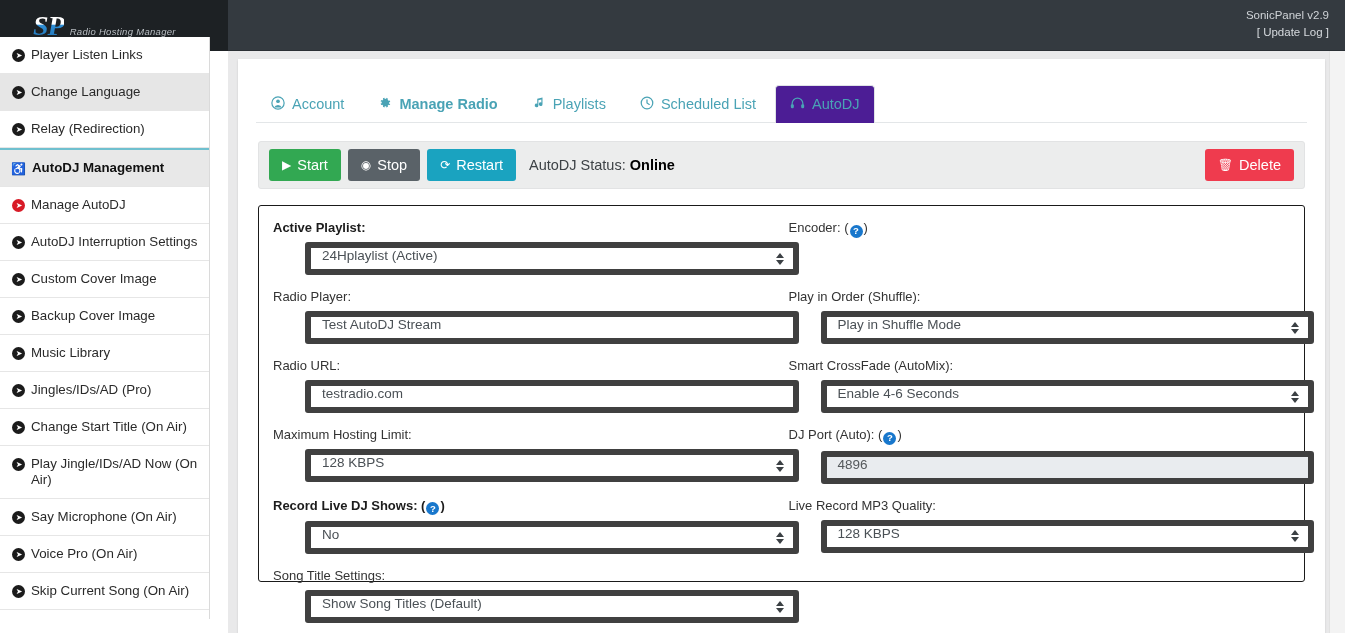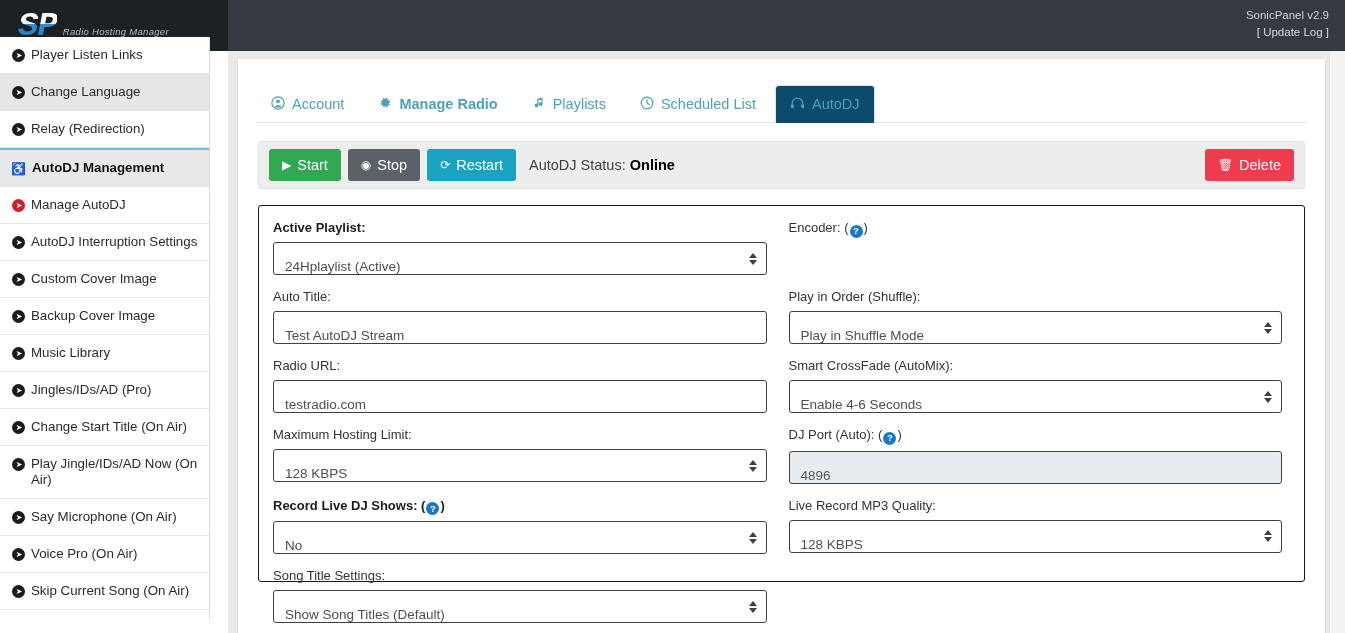--- a/index.html
+++ b/index.html
@@ -19,27 +19,28 @@
     border-bottom: 1px solid #2b3035;
   }
   #logo-area {
     position: absolute; left: 0; top: 0;
     width: 228px; height: 51px;
     background: #1d2124;
     display: flex; align-items: center;
   }
   #logo-wrap { display:flex; align-items: baseline; padding-left: 18px; }
   #logo-sp {
-    font-family: Liberation Mono, monospace;
+    font-family: Liberation Serif, serif;
     font-weight: bold; font-style: italic;
-    font-size: 34px; letter-spacing: -1px;
+    font-size: 28px; letter-spacing: -1px;
     background: linear-gradient(180deg,#ffffff 0%,#ffffff 45%,#2f8fd6 46%,#1f6fb0 100%);
     -webkit-background-clip: text; background-clip: text;
     color: transparent; -webkit-text-fill-color: transparent;
     text-shadow: none;
+    margin-left: 15px;
   }
   #logo-tag {
     font-size: 9.5px; font-style: italic; font-weight: normal;
     color: #b9bec3; margin-left: 6px; letter-spacing: .3px;
   }
   #version-box {
     position: absolute; right: 16px; top: 7px;
     text-align: right; color: #cfd3d7; font-size: 11.5px; line-height: 17px;
   }
   #version-box .upd { color: #d6dade; }
@@ -120,21 +121,21 @@
   .tab {
     display: flex; gap: 7px;
     padding: 10px 14px 11px 14px;
     font-size: 14.5px; color: #4aa3b5;
     border: 1px solid transparent;
     border-bottom: none; position: relative; top: 1px;
     background: transparent; cursor: pointer;
     white-space: nowrap;
   }
   .tab.active {
-    background: #0c4a6e;
+    background: #4c1d95;
     border-color: #dfe3e6 #dfe3e6 #ffffff;
     border-radius: 4px 4px 0 0;
     color: #4aa3b5;
   }
   .tab .ticon { font-size: 14px; line-height: 1; display:inline-block; }
   .tab.bold { font-weight: bold; }
 
   
   #toolbar {
     position: relative; margin: 18px 20px 0 20px;
@@ -185,26 +186,26 @@
   .flabel.bold { font-weight: bold; color: #1c1c1c; }
   .qmark {
     display: inline-flex; align-items: center; justify-content: center;
     width: 13px; height: 13px; border-radius: 50%;
     background: #1877cc; color: #fff;
     font-size: 9.5px; font-weight: bold;
     vertical-align: -2px; margin: 0 1px;
   }
   .ctrl {
     position: relative; width: 100%; height: 33px;
-    border: 1px solid #404040; border-radius: 3px;
+    border: 6px solid #404040; border-radius: 3px;
     background: #fff;
-    display: flex; align-items: flex-end;
+    display: flex; align-items: flex-start;
     padding: 0 26px 0 11px;
     font-size: 13.5px; color: #4a5055;
-    white-space: nowrap; overflow: hidden;
+    white-space: nowrap; overflow: hidden; margin-left: 32px;
   }
   .ctrl.disabled { background: #e9ecef; color: #55595c; }
   .ctrl .spin {
     position: absolute; right: 9px; top: 50%;
     transform: translateY(-50%);
     display: flex; flex-direction: column; gap: 2px;
     color: #3b4044;
   }
   .ctrl .spin i {
     display: block; width: 0; height: 0;
@@ -412,21 +413,21 @@
               <span class="spin">
                 <i class="up"></i>
                 <i class="down"></i>
               </span>
             </div>
           </div>
           <div class="field">
             <div class="flabel"><span>Encoder:</span><span> (<span class="qmark">?</span>)</span></div>
           </div>
           <div class="field">
-            <div class="flabel"><span>Auto Title:</span></div>
+            <div class="flabel"><span>Radio Player:</span></div>
             <div class="ctrl">
               <span>Test AutoDJ Stream</span>
             </div>
           </div>
           <div class="field">
             <div class="flabel"><span>Play in Order (Shuffle):</span></div>
             <div class="ctrl">
               <span>Play in Shuffle Mode</span>
               <span class="spin">
                 <i class="up"></i>

